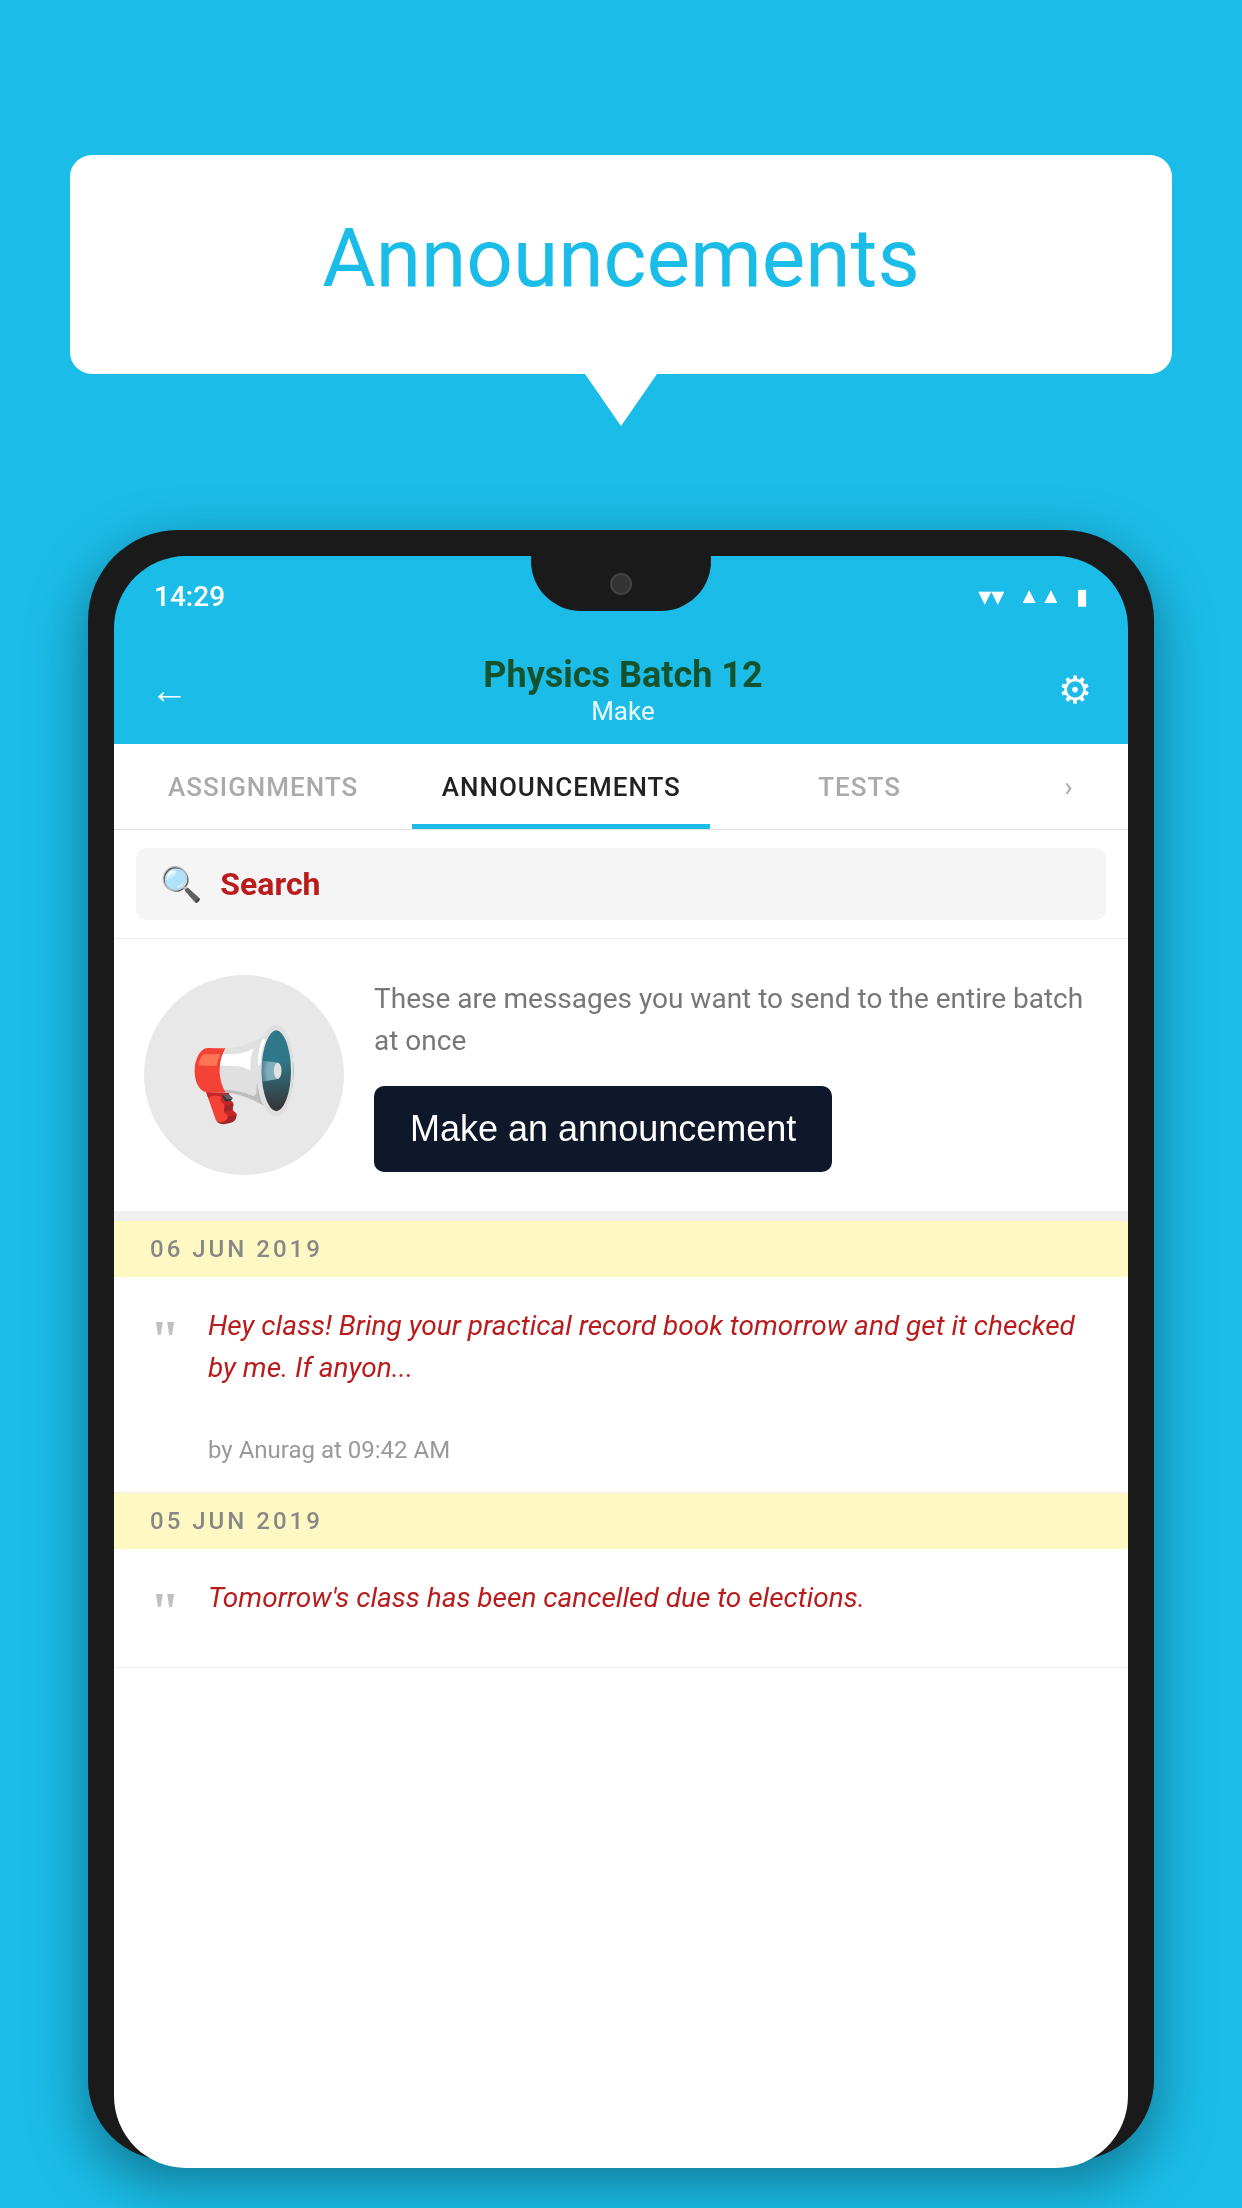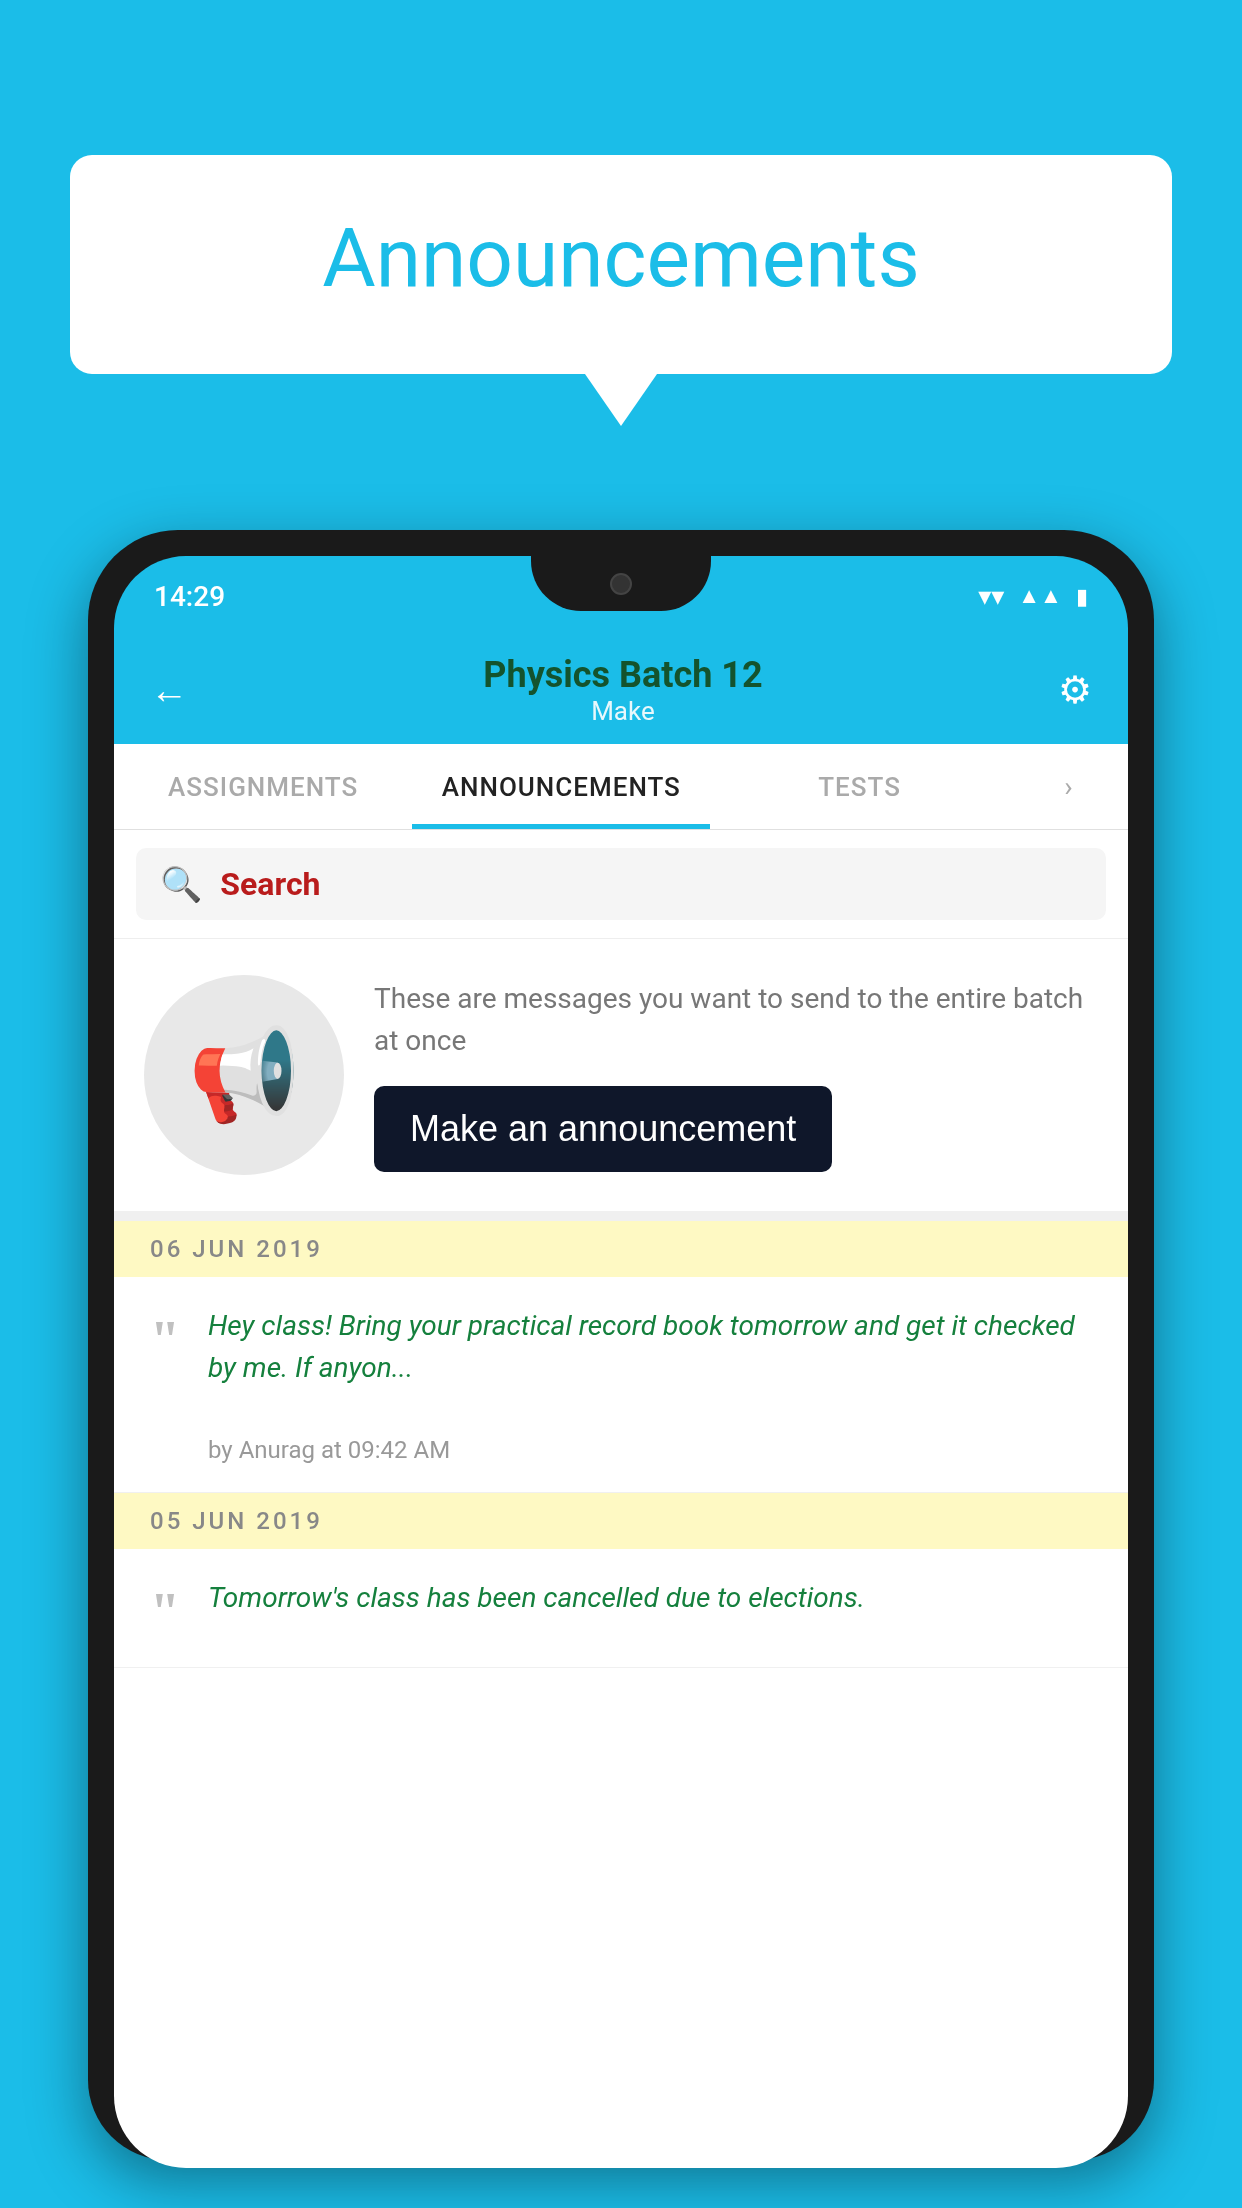--- a/index.html
+++ b/index.html
@@ -294,21 +294,21 @@
       font-size: 54px;
       line-height: 1;
       margin-top: 8px;
       font-family: Georgia, serif;
       font-weight: 700;
     }
     .announcement-body {
       flex: 1;
     }
     .announcement-text {
-      color: #15803d;
+      color: #b91c1c;
       font-size: 28px;
       font-style: italic;
       line-height: 1.5;
       margin-bottom: 10px;
     }
     .announcement-meta {
       color: #999;
       font-size: 24px;
       margin-top: 47px;
     }

